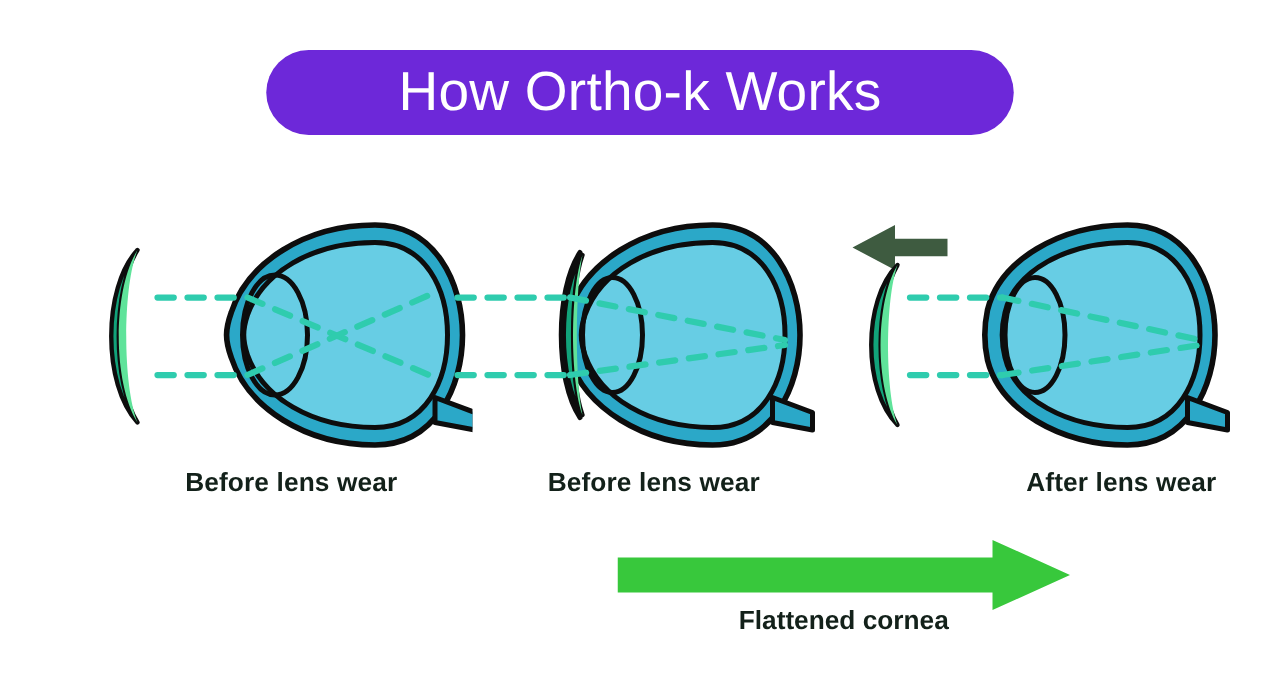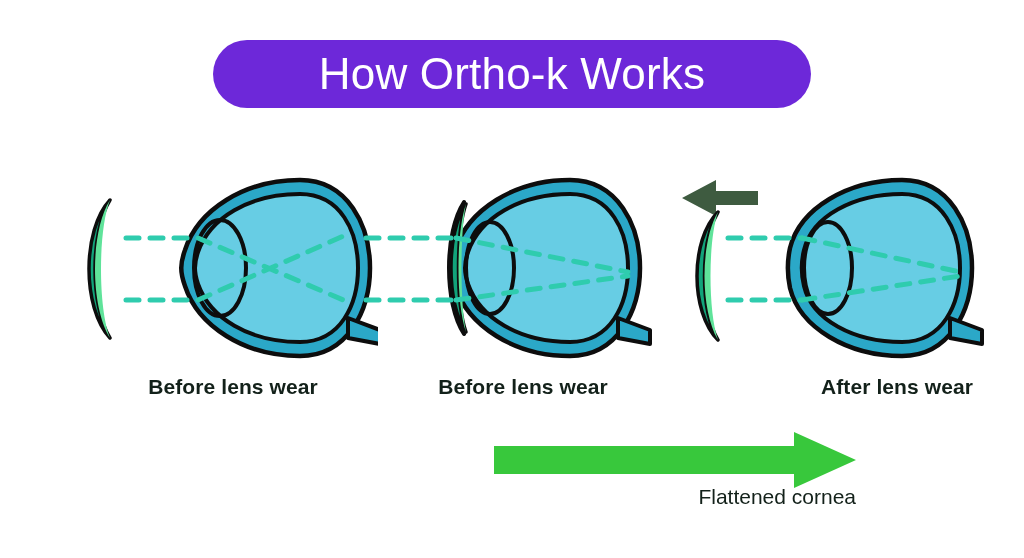--- a/index.html
+++ b/index.html
@@ -82,24 +82,24 @@
     left: 494px;
     top: 432px;
     width: 362px;
     height: 62px;
   }
   .bottom-caption {
     position: absolute;
     left: 494px;
     top: 485px;
     width: 362px;
-    text-align: right;
+    text-align: center;
     color: #13211a;
     font-size: 21px;
-    font-weight: normal;
+    font-weight: bold;
     font-family: "Liberation Sans", sans-serif;
     white-space: nowrap;
   }
 </style>
 </head>
 <body>
 
 <div class="canvas">
 
   <div class="title-pill">

